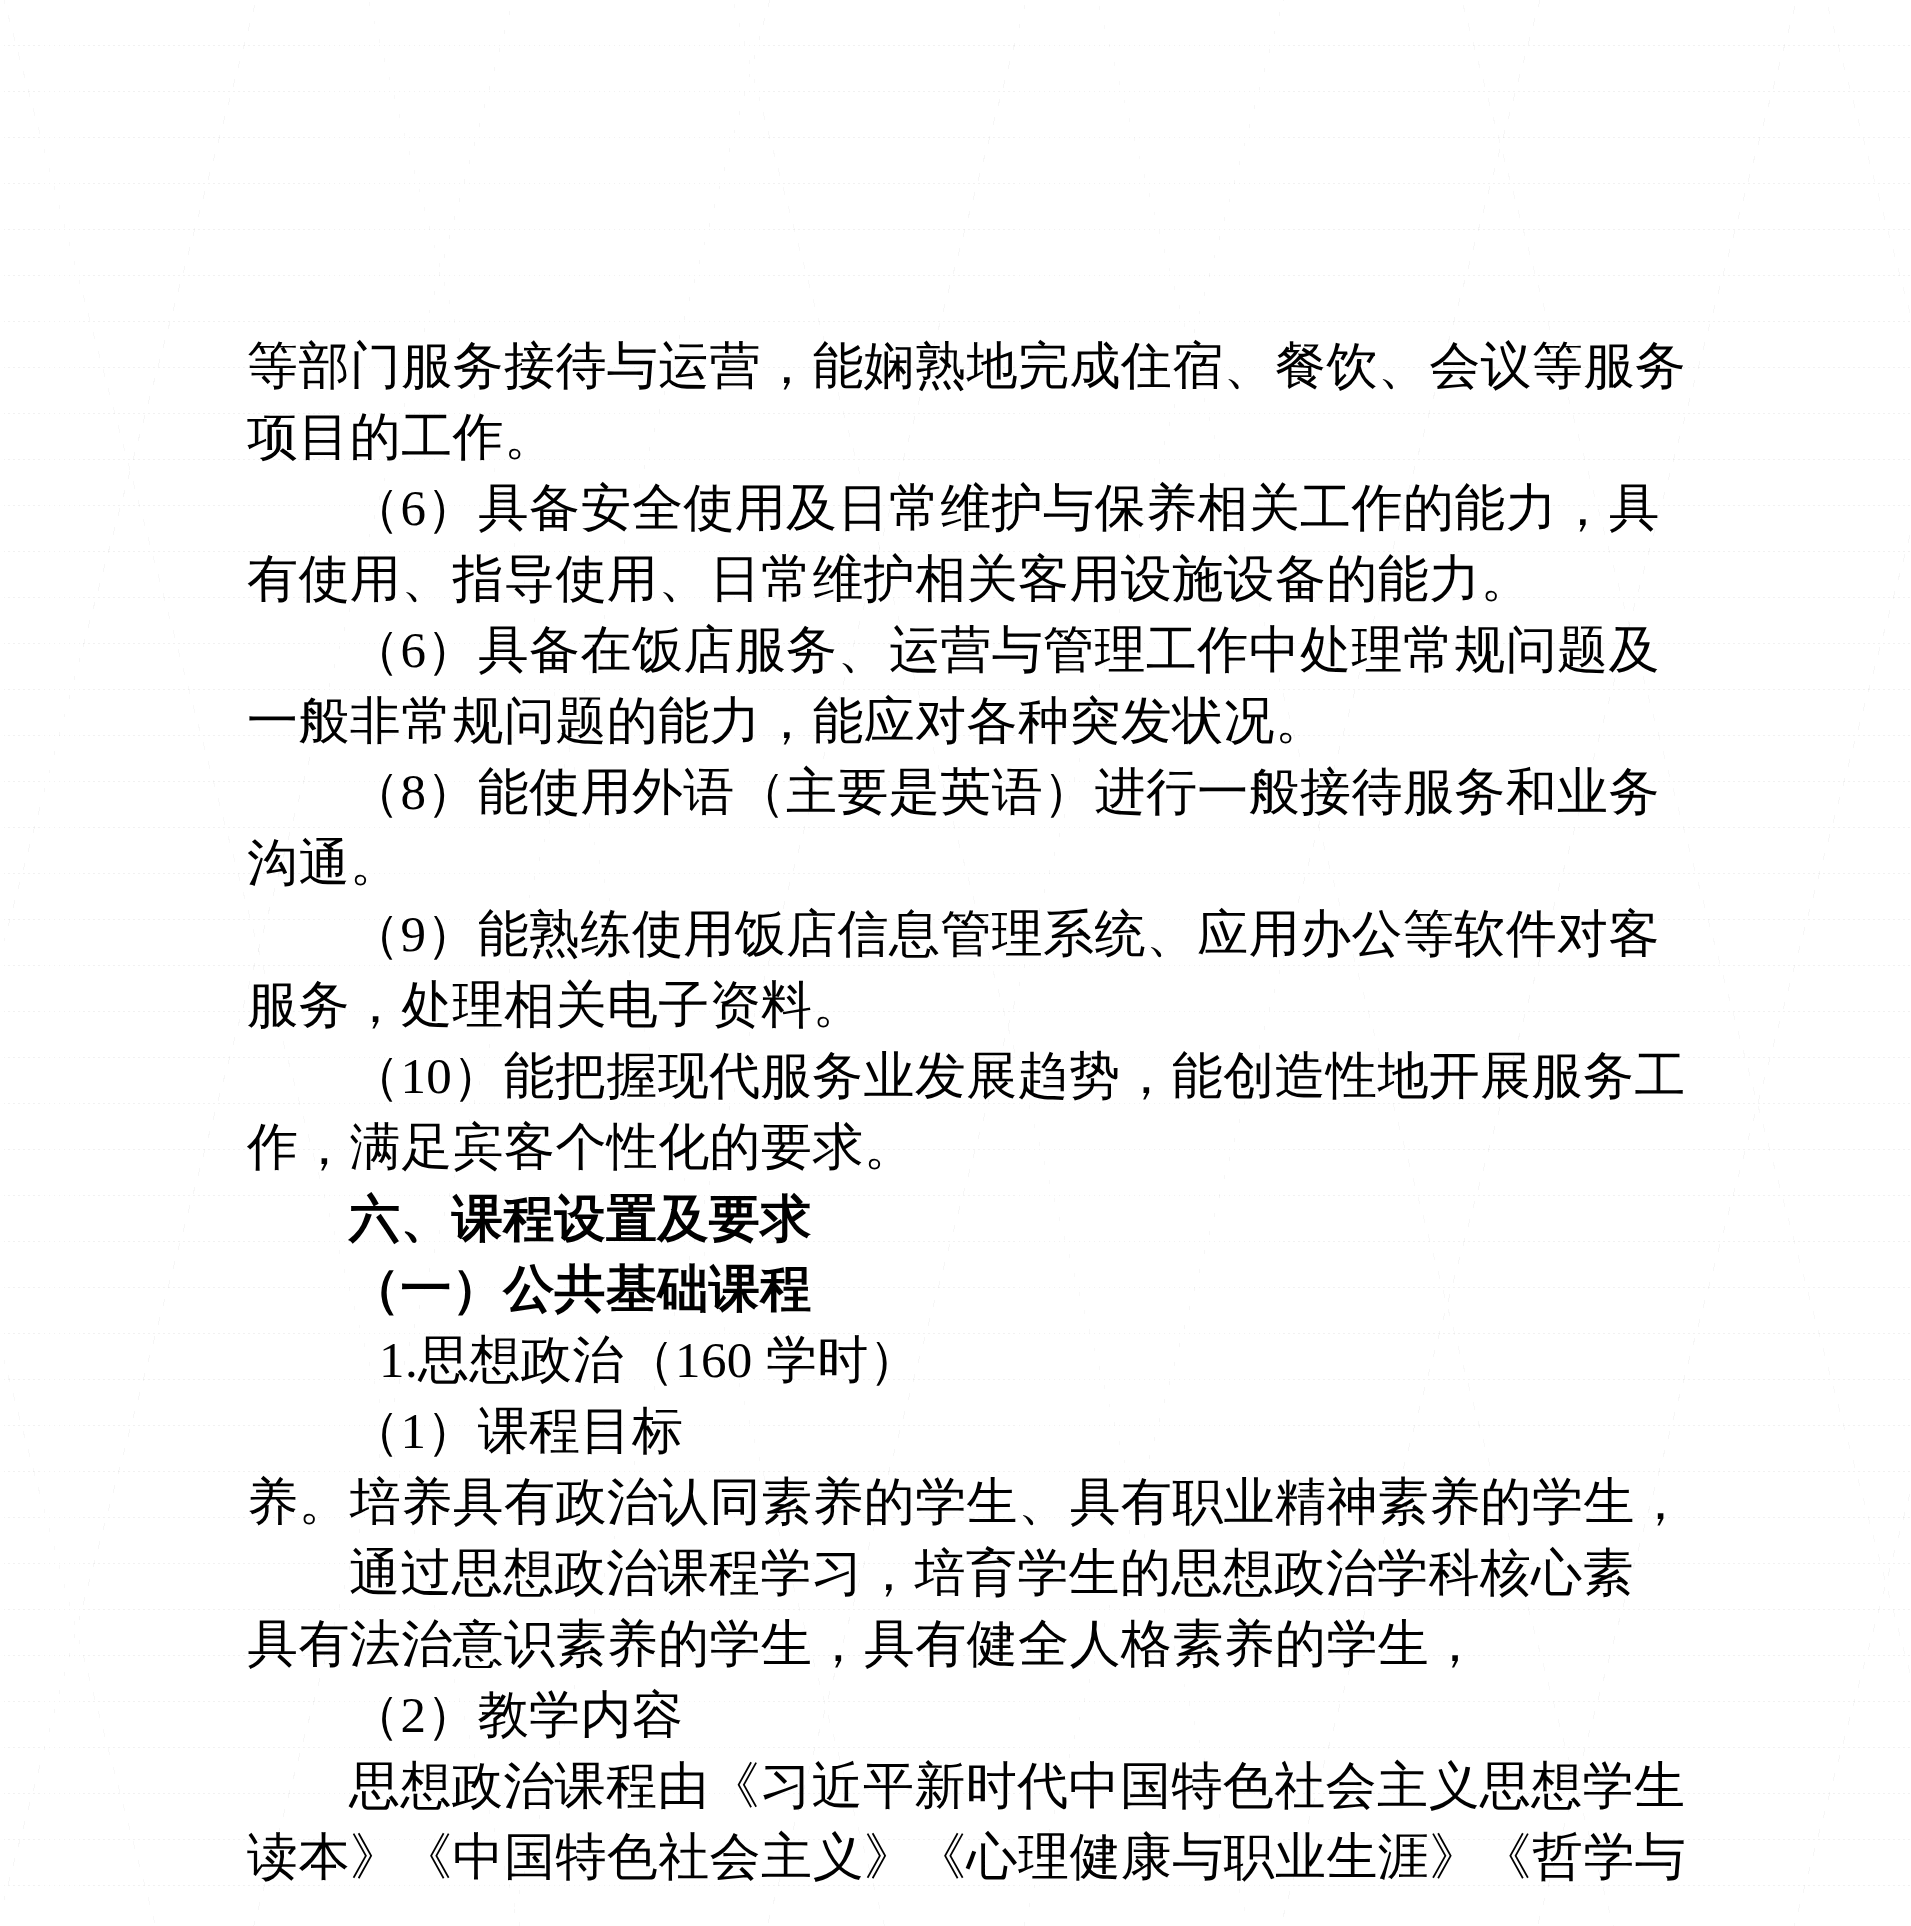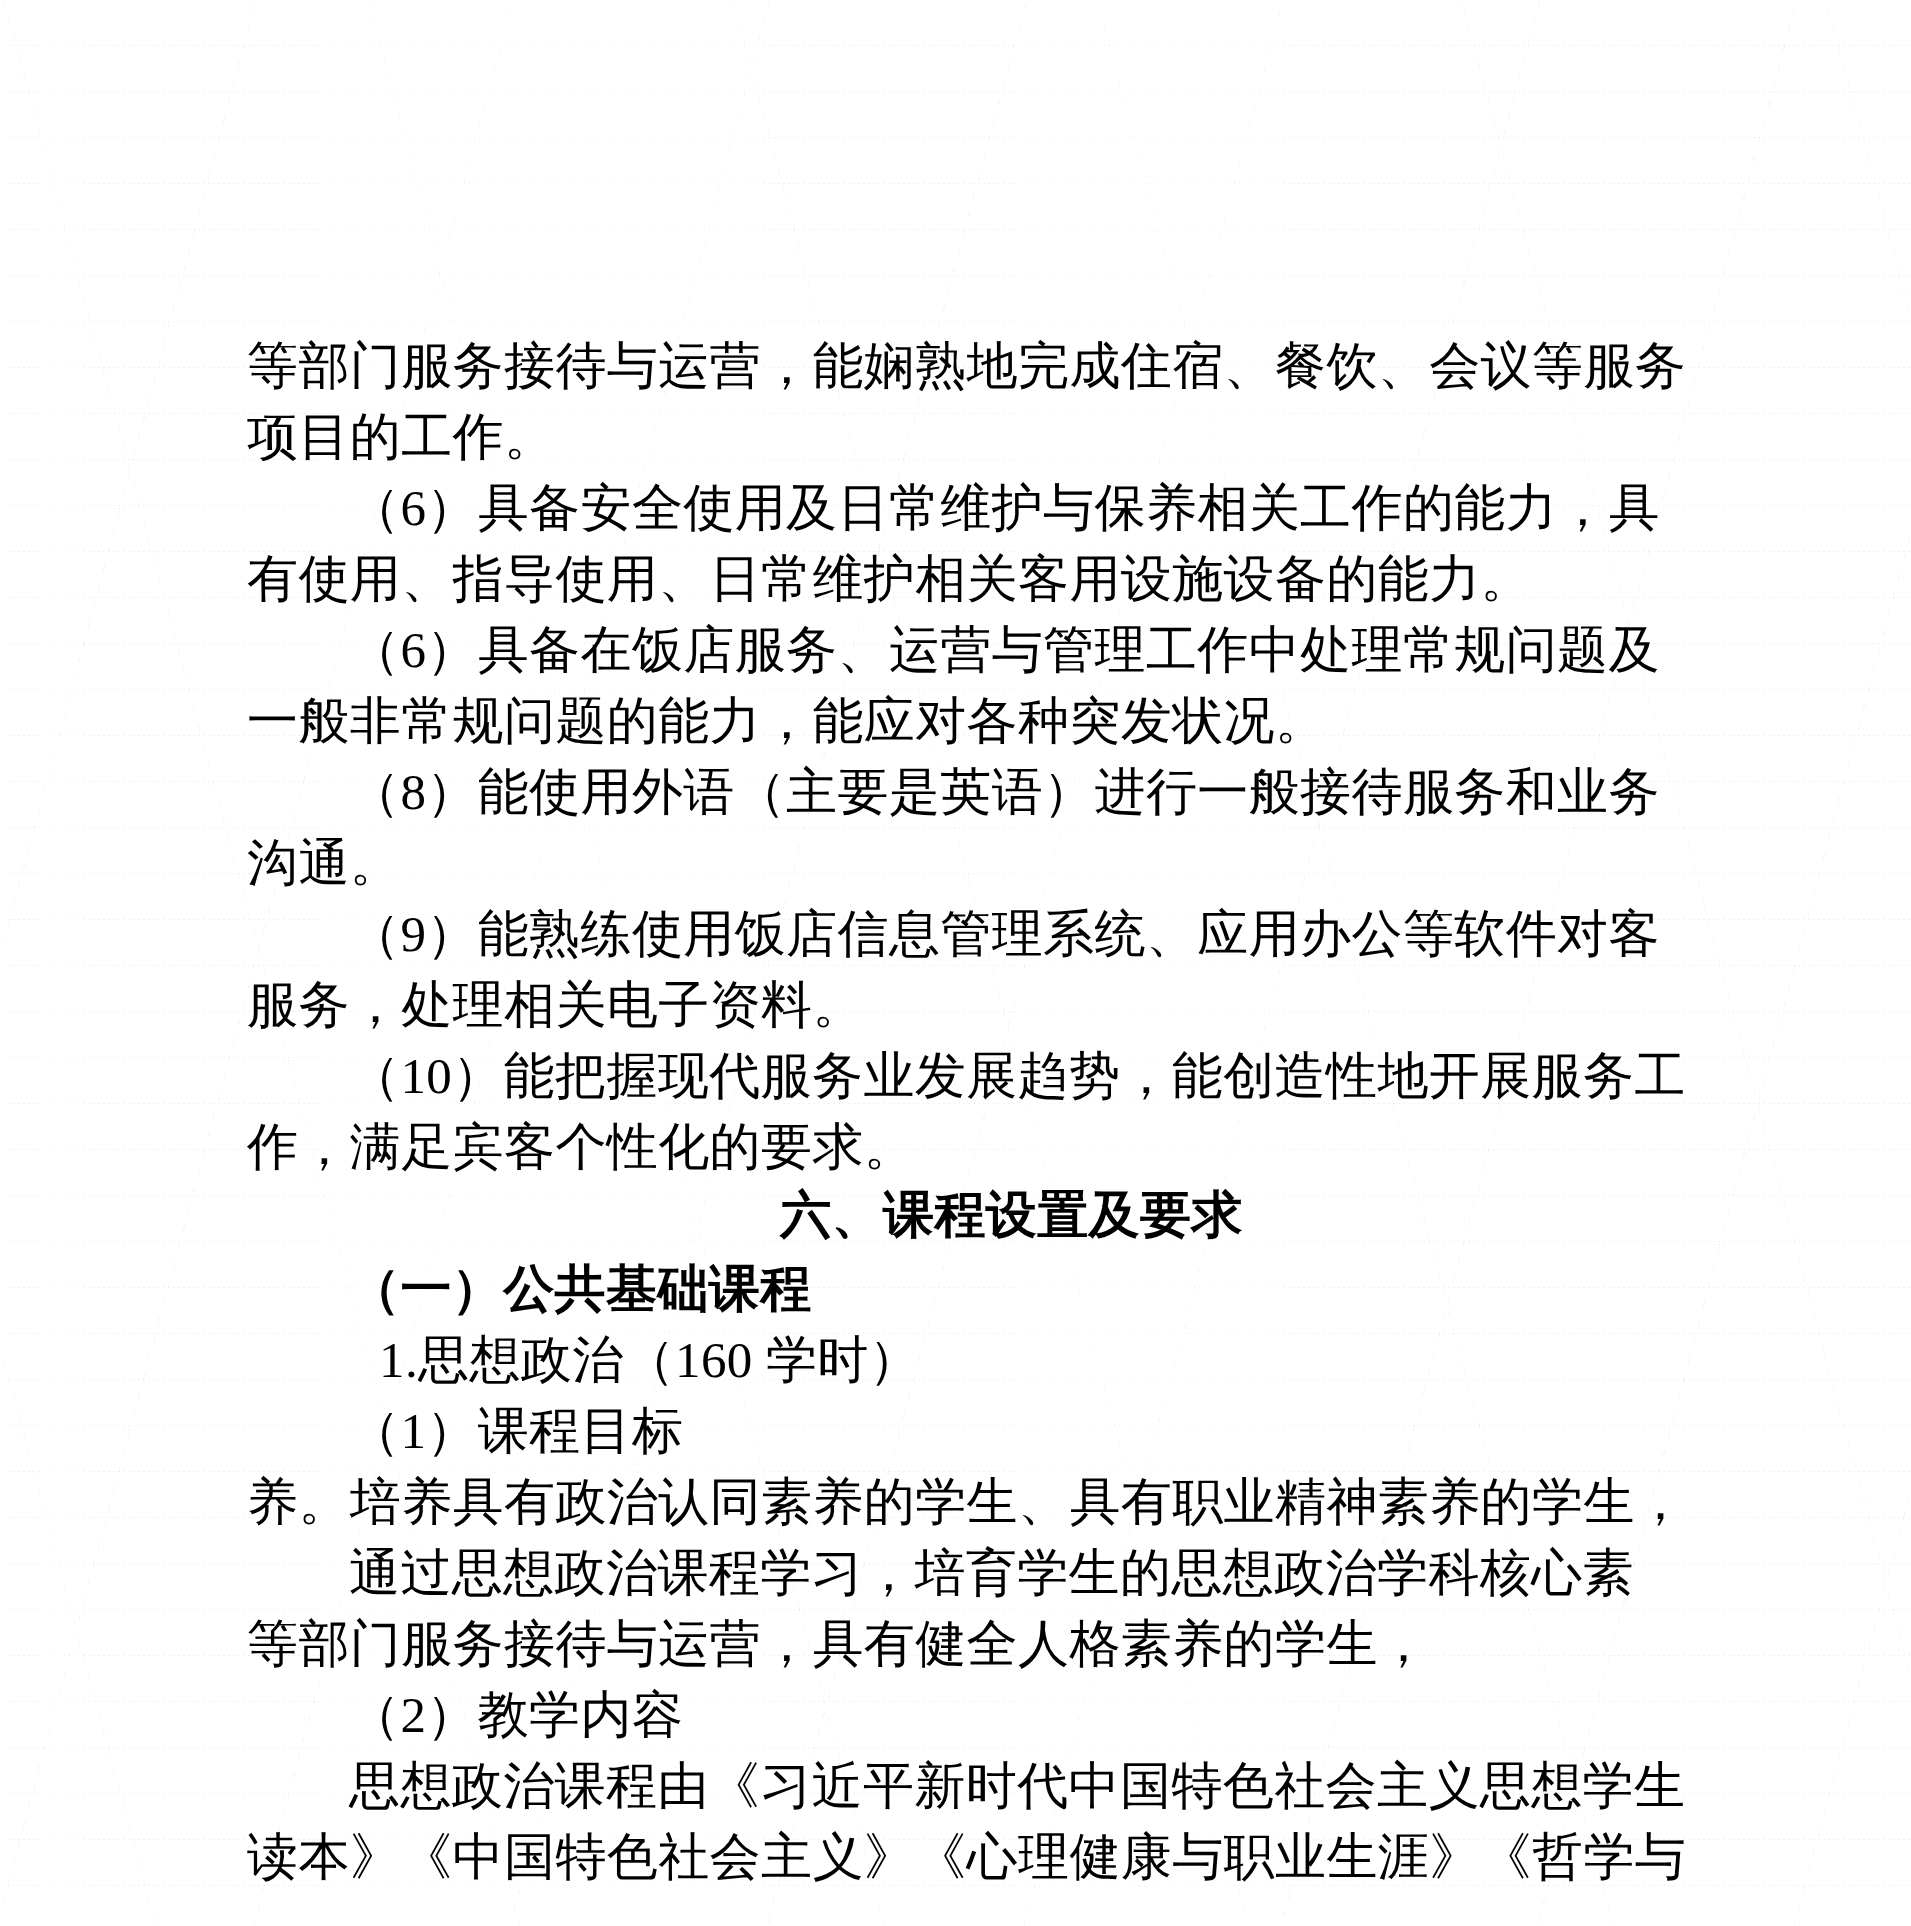--- a/index.html
+++ b/index.html
@@ -33,23 +33,22 @@
 
   .line {
     height: 71px;
     white-space: nowrap;
     letter-spacing: 0.4px;
   }
 
   .line.indent { padding-left: 102px; }
 
   .line.heading-hei {
-    font-family: Liberation Mono, monospace;
+    font-family: Liberation Sans, sans-serif;
     font-weight: bold;
-    text-align: center;
   }
 
   .line.heading-kai {
     font-weight: bold;
   }
 
   .bold { font-weight: normal; margin-left: 30px; }
 </style>
 </head>
 <body>
@@ -67,20 +66,20 @@
       <div class="line indent">（9）能熟练使用饭店信息管理系统、应用办公等软件对客</div>
       <div class="line">服务，处理相关电子资料。</div>
       <div class="line indent">（10）能把握现代服务业发展趋势，能创造性地开展服务工</div>
       <div class="line">作，满足宾客个性化的要求。</div>
       <div class="line indent heading-hei">六、课程设置及要求</div>
       <div class="line indent heading-kai">（一）公共基础课程</div>
       <div class="line indent"><span class="bold">1.思想政治</span><span>（160 学时）</span></div>
       <div class="line indent">（1）课程目标</div>
       <div class="line">养。培养具有政治认同素养的学生、具有职业精神素养的学生，</div>
       <div class="line indent">通过思想政治课程学习，培育学生的思想政治学科核心素</div>
-      <div class="line">等部门服务接待与运营，具有健全人格素养的学生，</div>
+      <div class="line">具有法治意识素养的学生，具有健全人格素养的学生，</div>
       <div class="line indent">（2）教学内容</div>
       <div class="line indent">思想政治课程由《习近平新时代中国特色社会主义思想学生</div>
       <div class="line">读本》《中国特色社会主义》《心理健康与职业生涯》《哲学与</div>
     </div>
 
 </div>
 
 
 </body></html>

